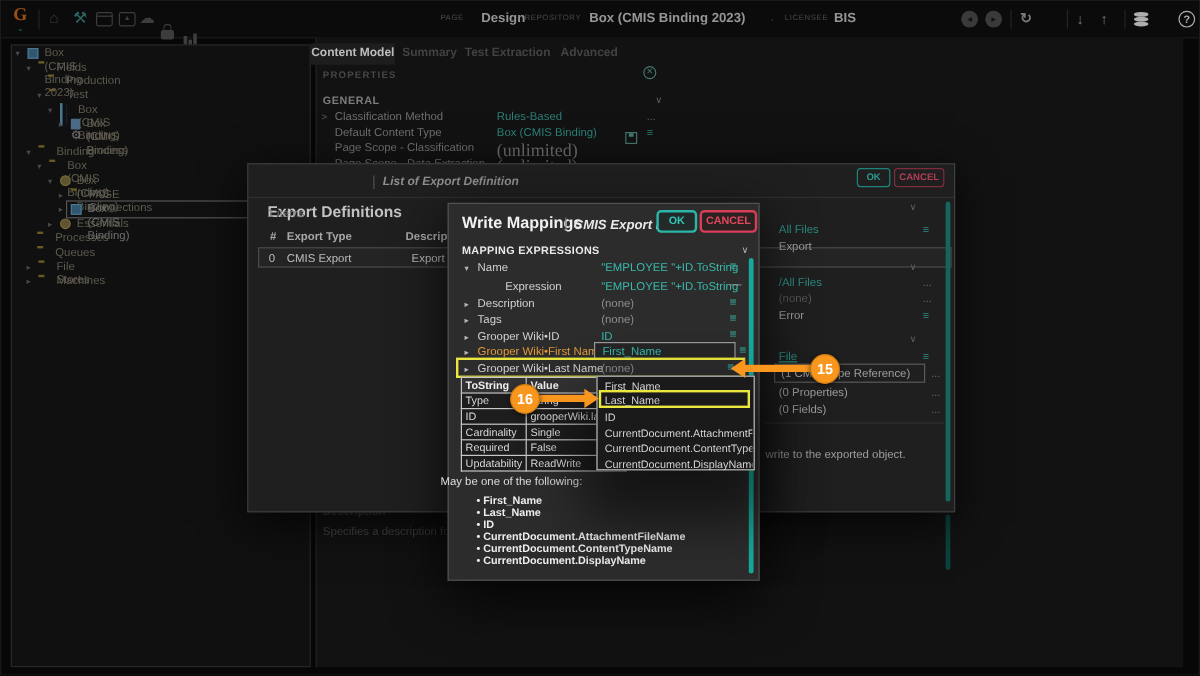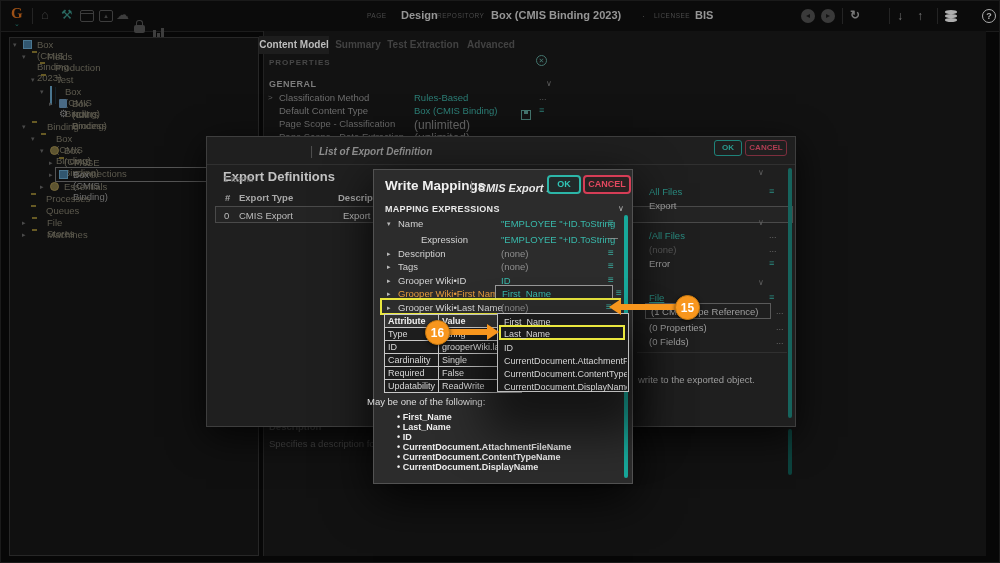--- a/index.html
+++ b/index.html
@@ -64,21 +64,21 @@
   .tab-active{background:#1d1d1d;color:#bdbdbd;}
   .tab-idle{color:#424242;}
   .props-lab{font-size:8px;font-weight:bold;letter-spacing:1px;color:#474747;}
   .floppy{width:10px;height:10px;border:1px solid #44756e;position:relative;box-sizing:border-box;}
   .floppy::before{content:"";position:absolute;top:0;left:2px;width:4px;height:3px;background:#44756e;}
   .closex{width:11px;height:11px;border:1px solid #44756e;border-radius:50%;color:#44756e;
     font-size:7px;line-height:10px;text-align:center;box-sizing:border-box;}
   .gen-lab{font-size:9px;font-weight:bold;color:#7d7d7d;letter-spacing:.5px;}
   .p-lab{font-size:9.5px;color:#6e6e6e;}
   .p-val-teal{font-size:9.5px;color:#2c7f77;}
-  .p-val-dim{font-size:12px;color:#6a6a6a;}
+  .p-val-dim{font-size:15px;color:#6a6a6a;font-family:Liberation Serif, serif;}
   .p-trail{font-size:9px;color:#5a5a5a;}
   .p-exp{font-size:8px;color:#5f5f5f;}
   .help-t{font-size:9.5px;font-weight:bold;color:#3c3c3c;}
   .help-x{font-size:9.5px;color:#474747;}
   .chev{font-size:8px;color:#5f5f5f;}
 
   
   .exp-dlg{left:205px;top:135px;width:590px;height:291px;background:#1f1f1f;border:1px solid #3e3e3e;
     box-sizing:border-box;box-shadow:0 10px 35px rgba(0,0,0,.75);}
   .exp-title{font-size:13px;font-weight:bold;color:#c2c2c2;}
@@ -384,21 +384,21 @@
       <span class="ab hl-yellow" style="left:379px;top:297px;width:241px;height:17px;"></span>
       <span class="ab wm-arrow" style="left:386px;top:303px;">▸</span>
       <span class="ab wm-lab" style="left:397px;top:301px;">Grooper Wiki•Last Name</span>
       <span class="ab wm-none" style="left:500px;top:301px;">(none)</span>
       <span class="ab wm-ham" style="left:605px;top:300px;">≡</span>
       </div>
 
     <table class="ab attr-table" style="left:383px;top:313px;width:114px;">
       <tbody>
           <tr>
-            <th style="width:46px;">Attribute</th>
+            <th style="width:46px;">ToString</th>
           <th>Value</th>
           </tr>
       <tr>
             <td>Type</td>
           <td>String</td>
           </tr>
       <tr>
             <td>ID</td>
           <td>grooperWiki.lastNa</td>
           </tr>

